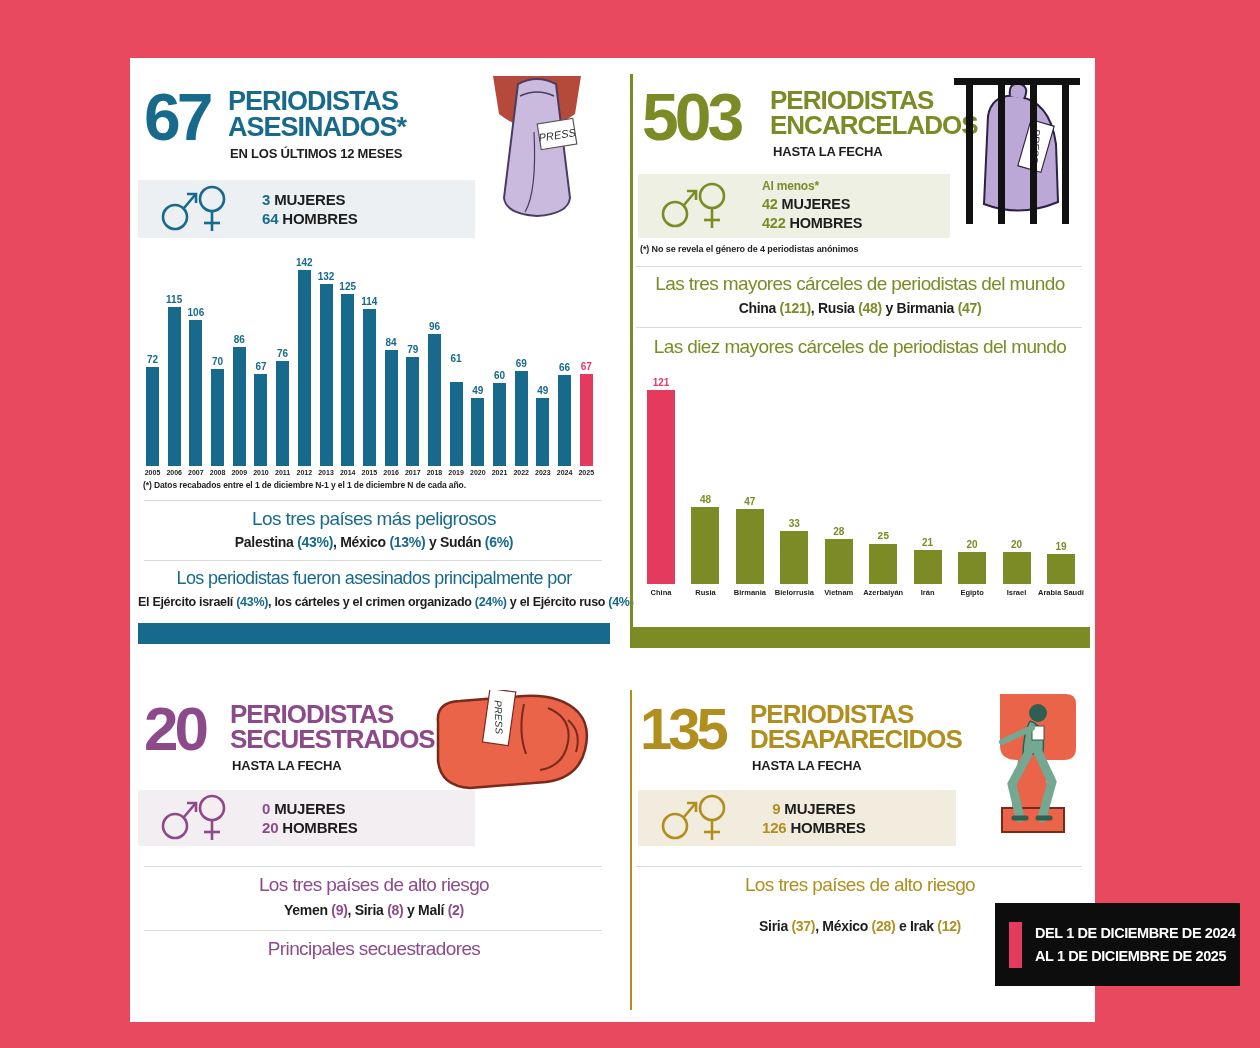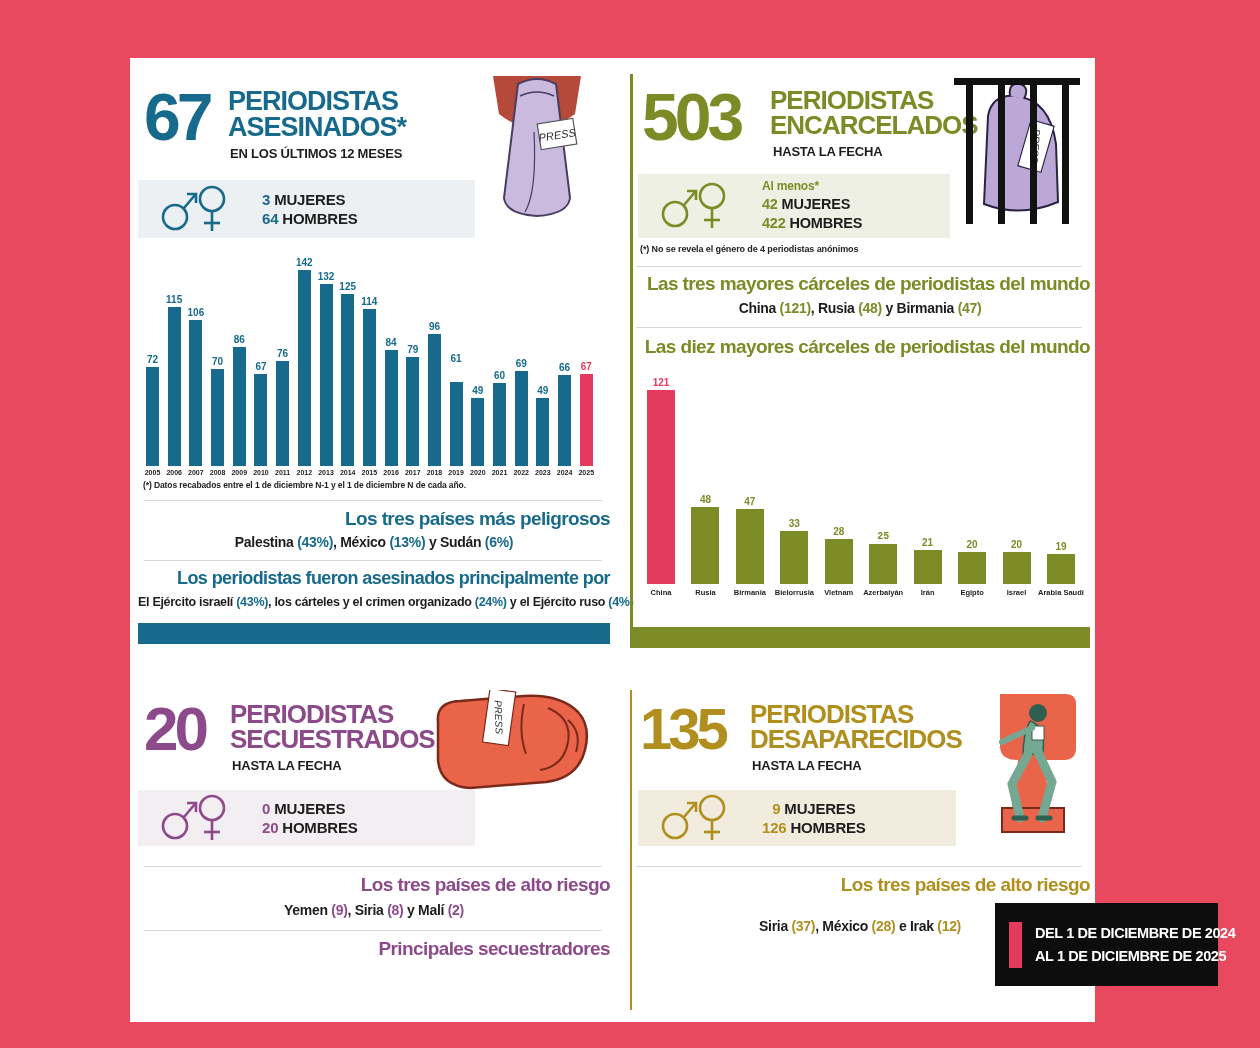--- a/index.html
+++ b/index.html
@@ -42,21 +42,21 @@
   }
   .gender-text { margin-left:30px; font-weight:bold; font-size:15px; line-height:1.3; letter-spacing:-0.2px; }
   .gender-note-line { font-size:12px; }
   .q-asesinados .gender-band   { background:#edf0f2; }
   .q-encarcelados .gender-band { background:#eef0e3; }
   .q-secuestrados .gender-band { background:#f3eef2; }
   .q-desaparecidos .gender-band{ background:#f2ecdf;text-align:center; }
 
   .divider { position:absolute; left:6px; right:8px; border-top:1px solid #d9d9d9; }
   .sec-title {
-    position:absolute; width:100%; text-align:right; font-weight:bold;
+    position:absolute; width:100%; text-align:center; font-weight:normal;
     color:var(--accent); font-size:19px; letter-spacing:-0.6px; white-space:nowrap;
   }
   .sec-text {
     position:absolute; width:100%; text-align:center; font-weight:bold;
     font-size:14px; letter-spacing:-0.3px; white-space:nowrap;
   }
   .small-note { position:absolute; font-weight:bold; font-size:8.5px; color:#222; letter-spacing:-0.1px; }
   .vline { position:absolute; background:var(--accent); }
   .bottom-bar { position:absolute; left:0; background:var(--accent); }
 
@@ -71,21 +71,21 @@
   .chart-years .bar { width:13px; }
   .chart-years .bar-val { font-size:10px; }
   .chart-years .bar-cat { font-size:7px; margin-top:3px; }
   .chart-prisons { padding-top:18px; }
   .chart-prisons .bar-col { width:38px; }
   .chart-prisons .bar { width:28px; }
   .chart-prisons .bar-val { font-size:10px; }
   .chart-prisons .bar-cat { font-size:7.5px; margin-top:4px; }
 
   .date-box {
-    position:absolute; left:995px; top:903px; width:223px; height:83px;
+    position:absolute; left:995px; top:903px; width:245px; height:83px;
     background:#0d0d0d; display:flex; align-items:center;
   }
   .date-accent { position:absolute; left:14px; top:19px; width:13px; height:46px; background:#e43a5d; }
   .date-text {
     margin-left:40px; color:#fff; font-weight:bold; font-size:14.5px;
     line-height:1.55; letter-spacing:-0.4px; white-space:nowrap;
   }
   svg text { font-family:"Liberation Sans", sans-serif; }
 </style>
 </head>

